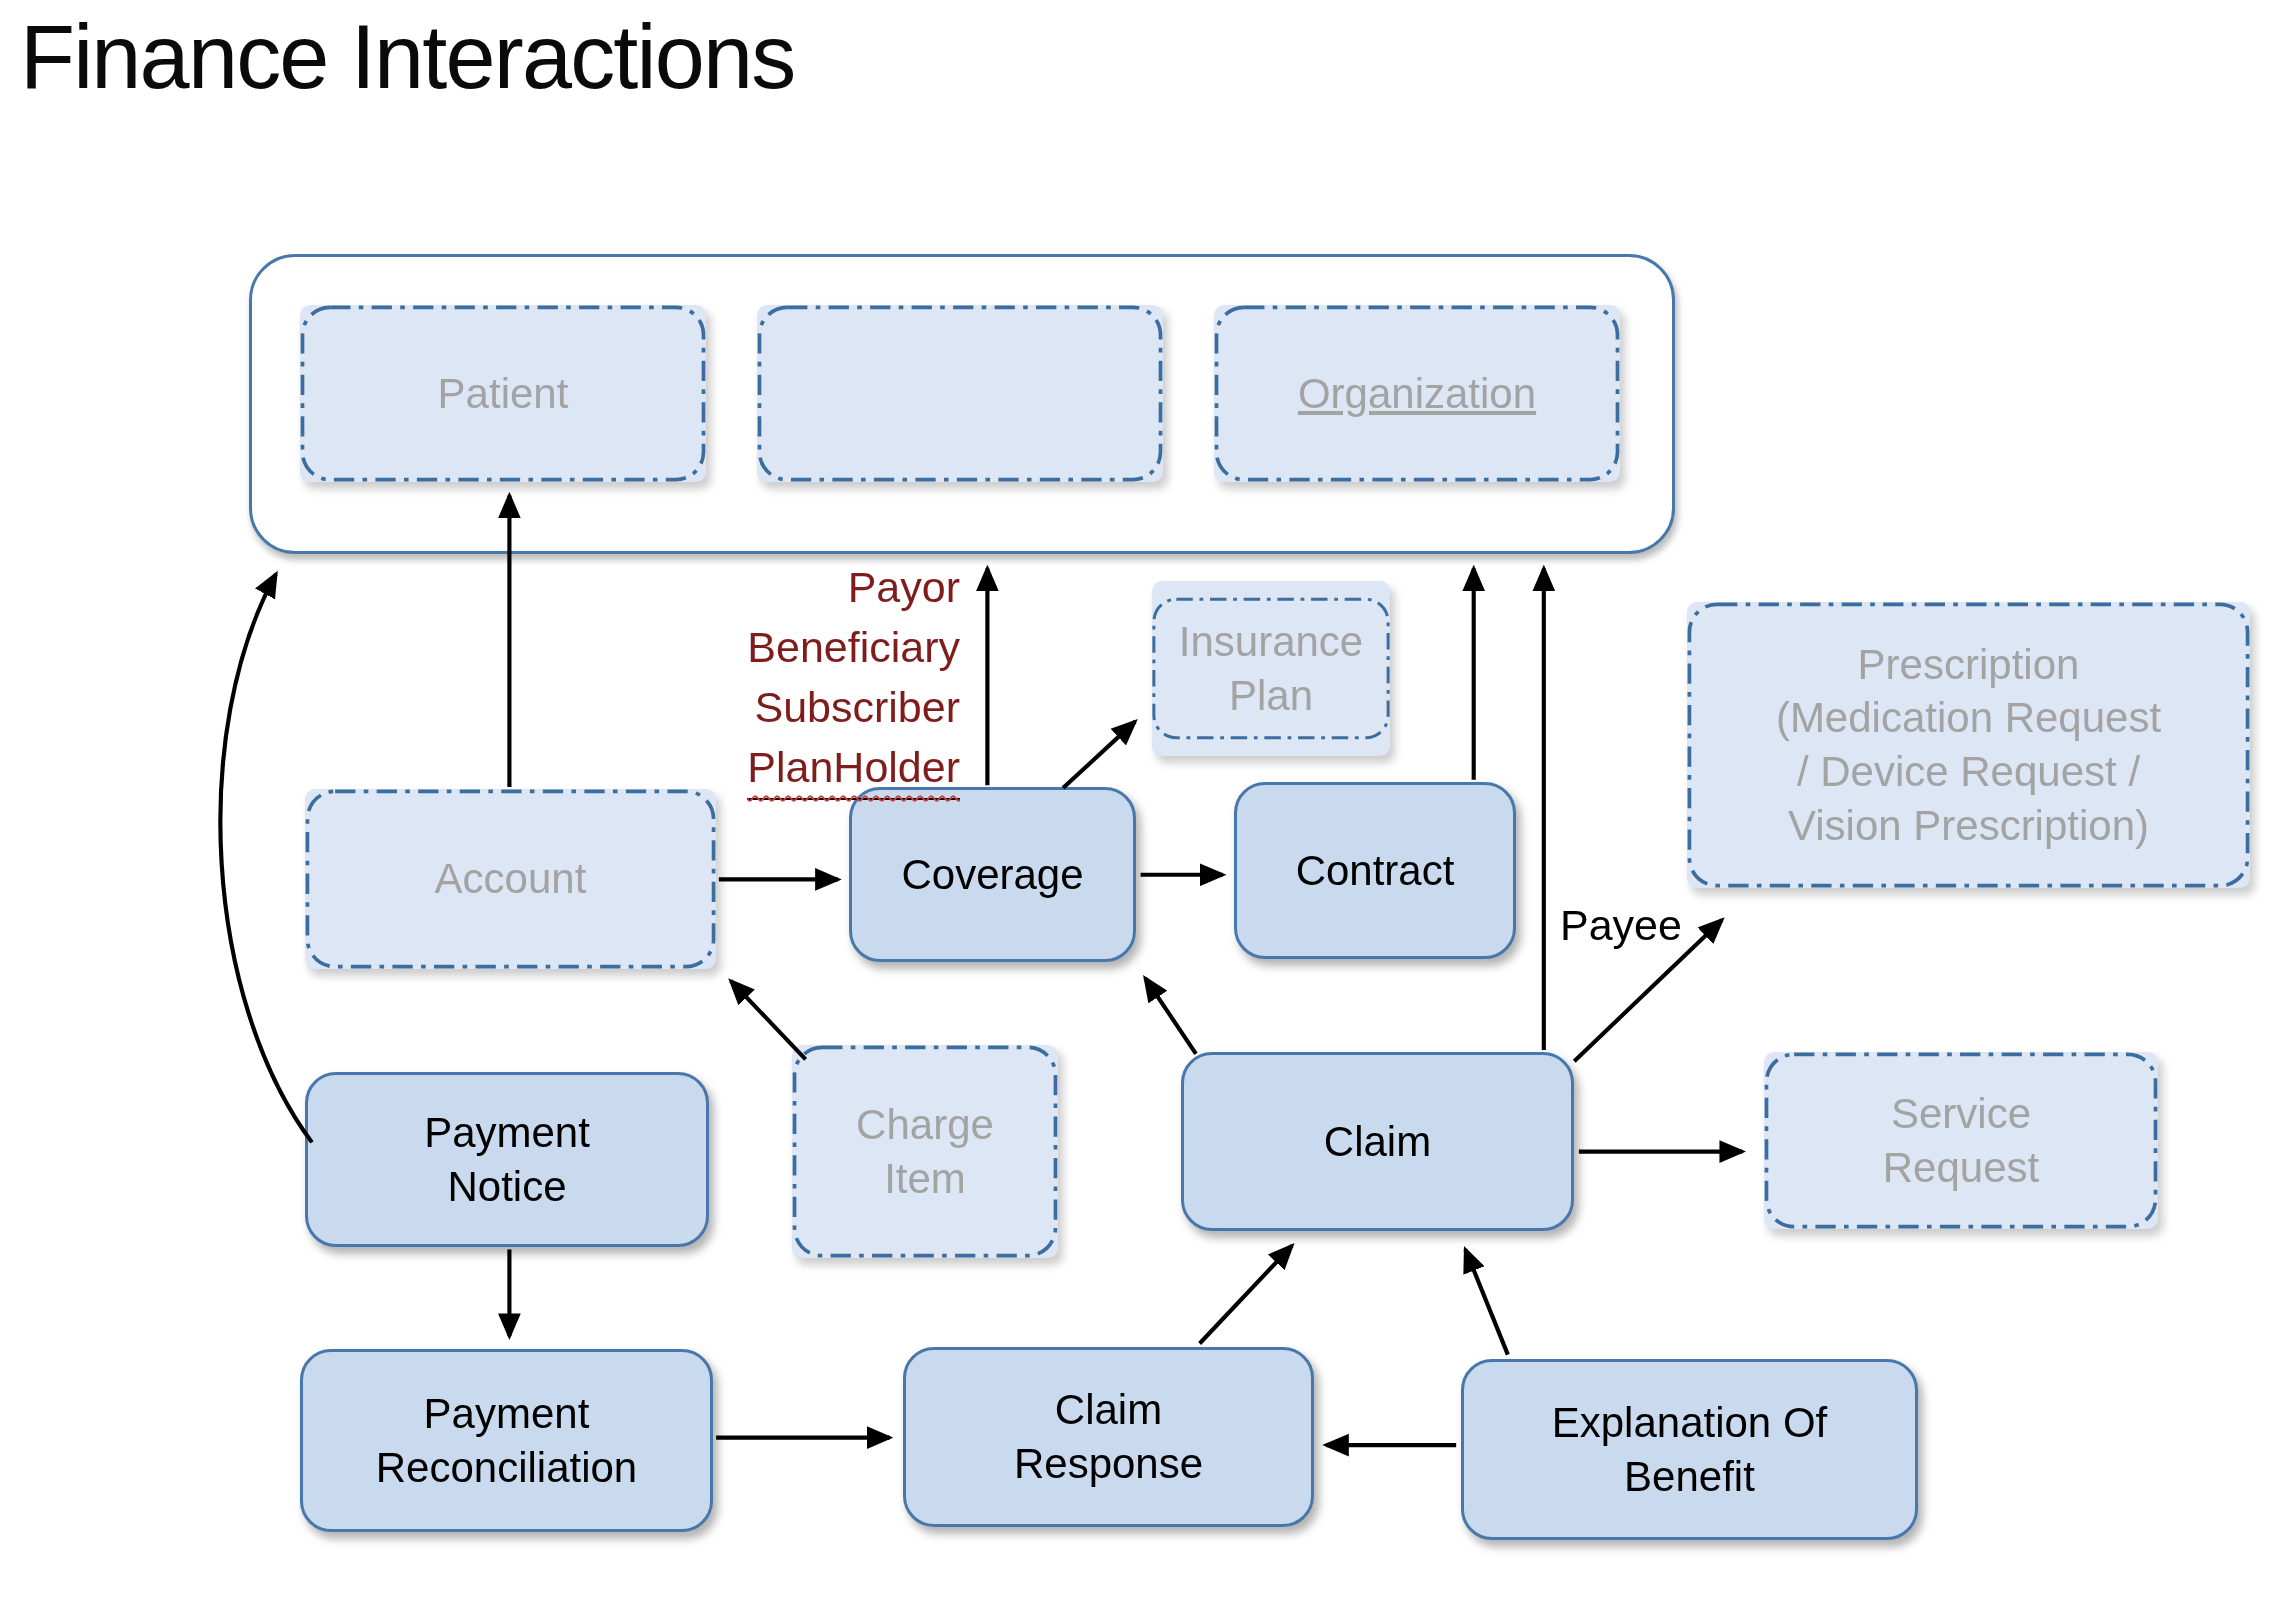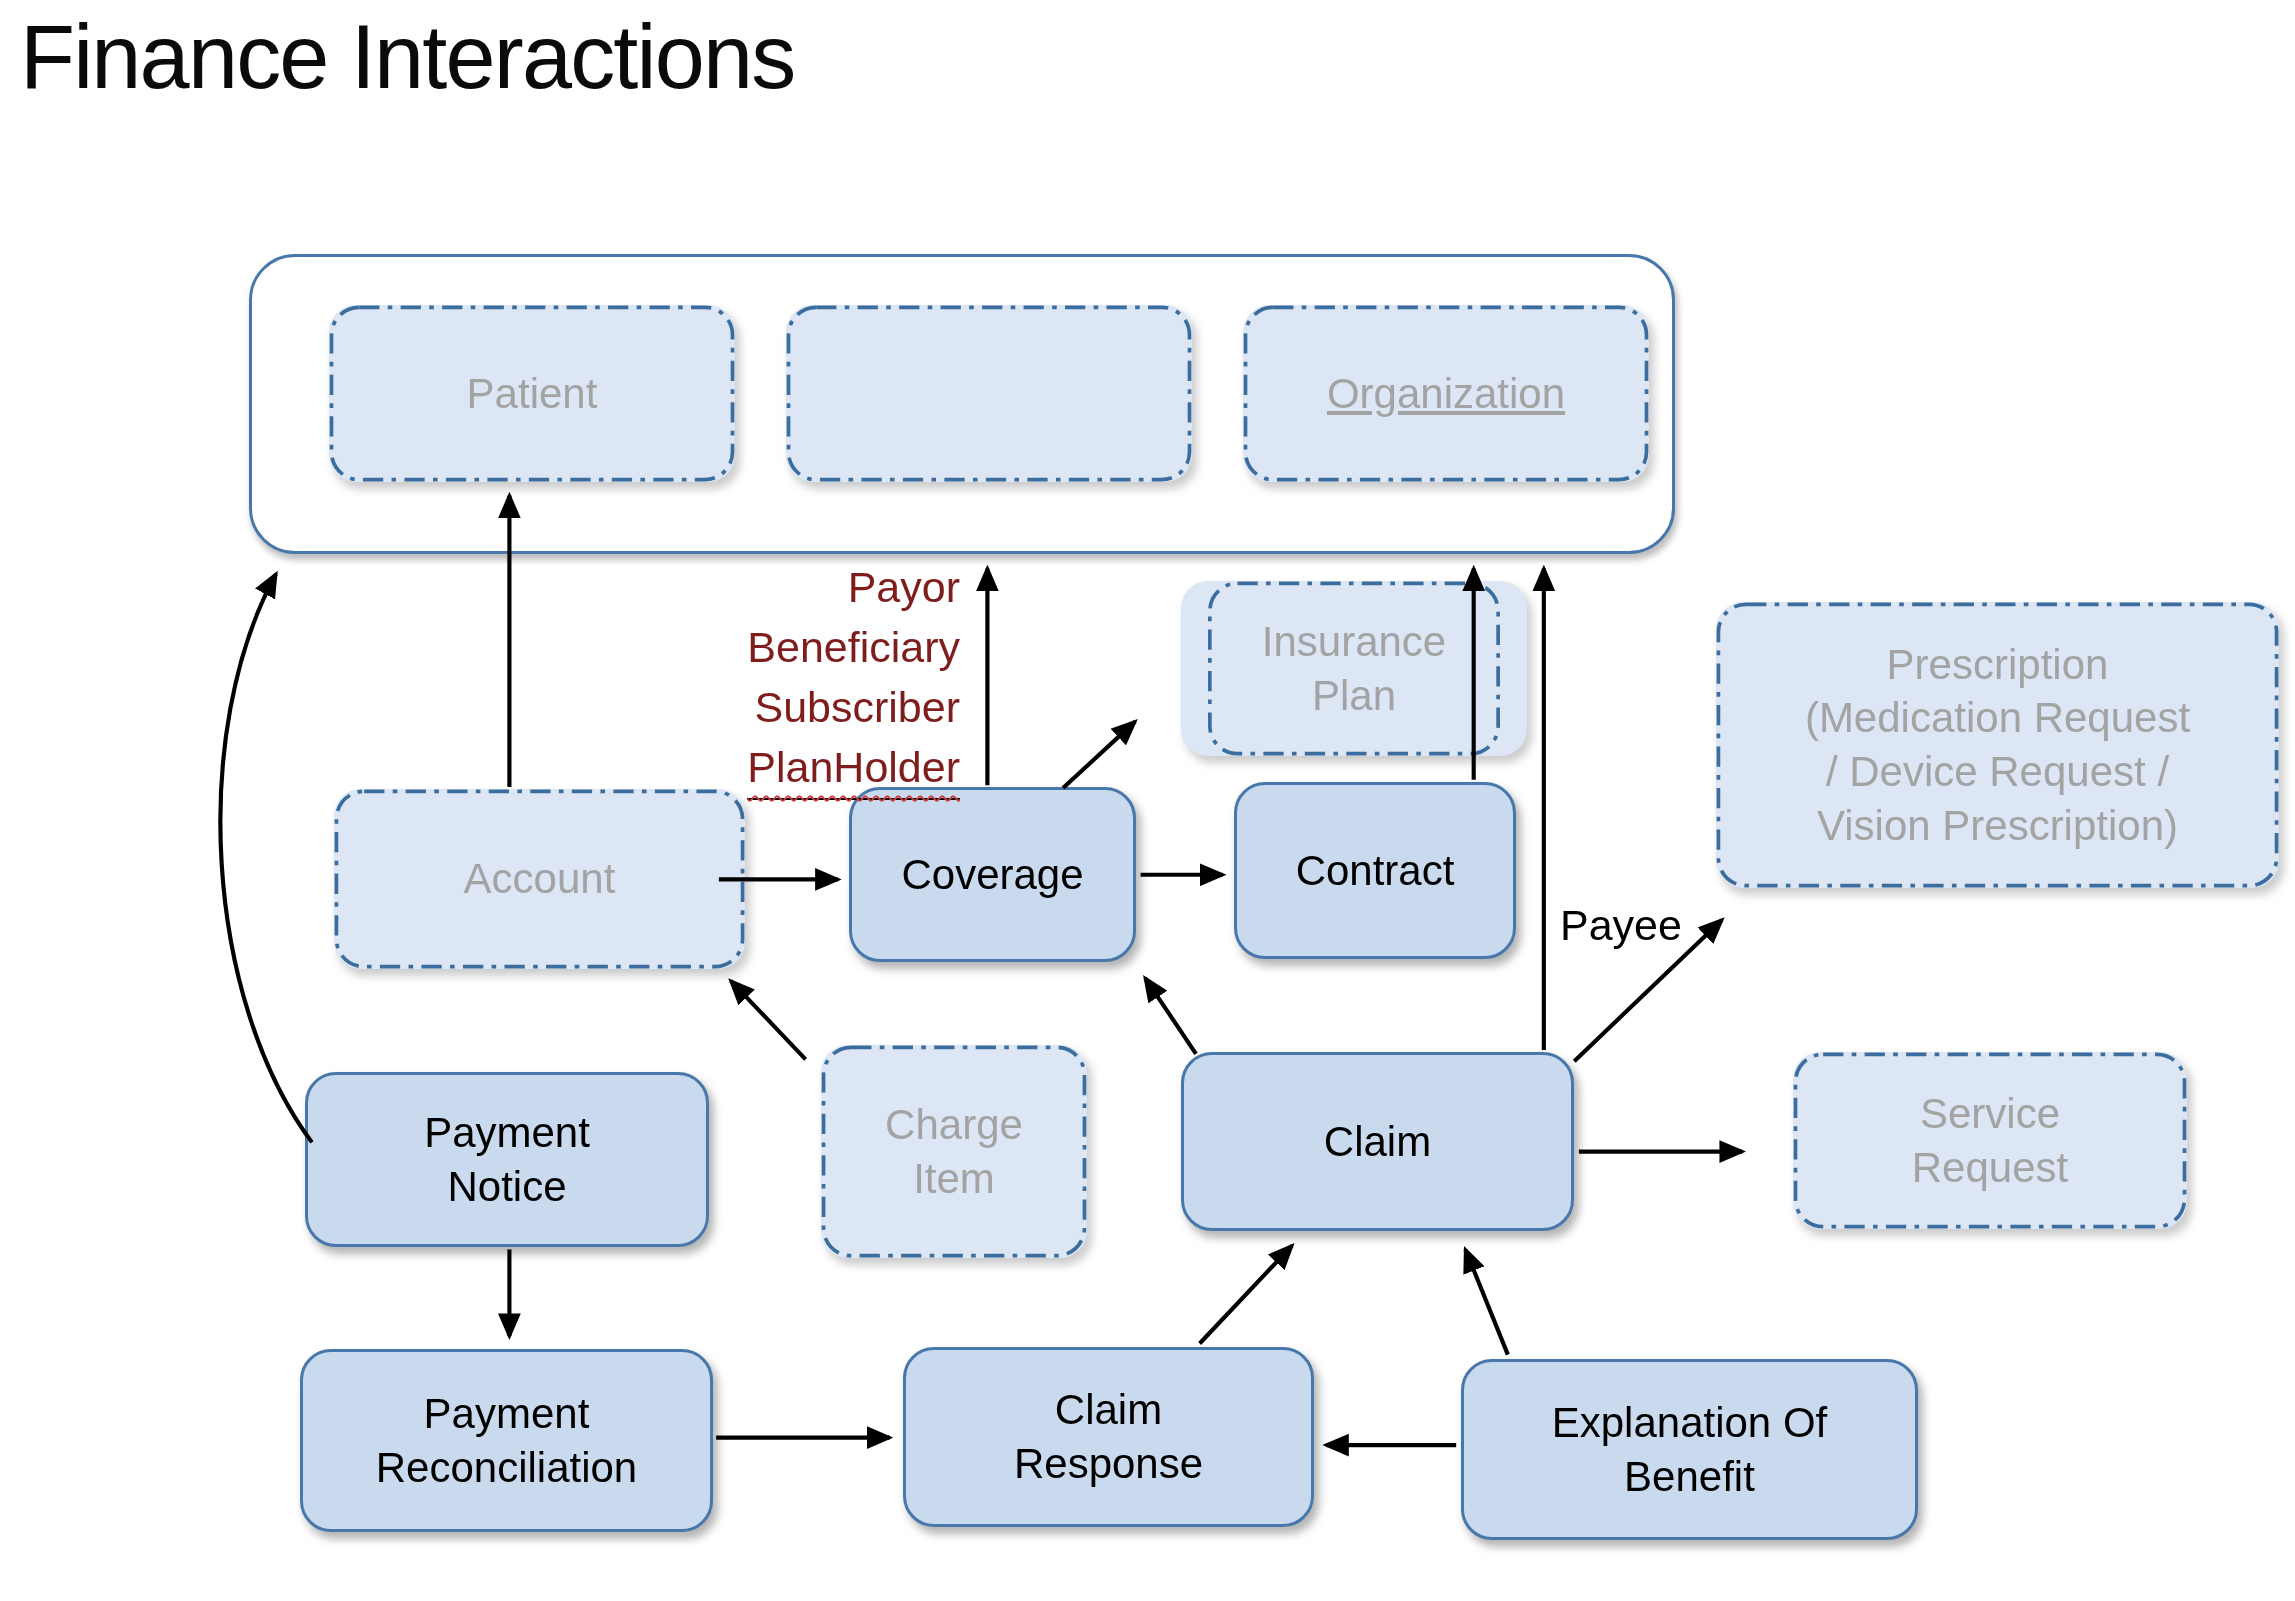--- a/index.html
+++ b/index.html
@@ -20,24 +20,23 @@
 
   .node.solid{
     background:var(--solid-fill);
     border:3.7px solid var(--accent);
     border-radius:31px;
     box-shadow:4.6px 6.5px 8.3px rgba(90,90,90,.45);
     color:#000;
   }
   .node.dashed{
     background:var(--dashed-fill);
-    border-radius:27px;
+    border-radius:10px;
     box-shadow:4.6px 6.5px 8.3px rgba(130,130,130,.40);
     color:var(--muted-text);
-    margin-left:29px;
   }
   .node.container{
     background:#fff;
     border:3.7px solid var(--accent);
     border-radius:46px;
     box-shadow:2.8px 5.5px 6.5px rgba(110,110,110,.45);
     z-index:1;
   }
   .dashborder{position:absolute;left:0;top:0;width:100%;height:100%;z-index:1;}
   .dashborder rect{fill:none;stroke:var(--dash-stroke);stroke-width:4;stroke-dasharray:22 9 5 9;}
@@ -91,21 +90,21 @@
       </svg>
     </div>
     <div class="node dashed" style="left: 1214px; top: 305px; width: 406px; height: 177px; text-decoration: underline;">
       <svg class="dashborder" viewBox="0 0 440 192">
         <rect x="2.5" y="2.5" width="435" height="187" rx="30"></rect>
       </svg>
       <div class="lab">
         <span>Organization</span>
       </div>
     </div>
-    <div class="node dashed" style="left: 1152px; top: 581px; width: 346px; height: 175px;">
+    <div class="node dashed" style="left: 1152px; top: 581px; width: 238px; height: 175px;">
       <svg class="dashborder" viewBox="0 0 318 190">
         <rect x="2.5" y="2.5" width="313" height="185" rx="30"></rect>
       </svg>
       <div class="lab">
         <span>Insurance</span>
         <span>Plan</span>
       </div>
     </div>
     <div class="node dashed" style="left: 1687px; top: 602px; width: 563px; height: 286px;">
       <svg class="dashborder" viewBox="0 0 610 310">

